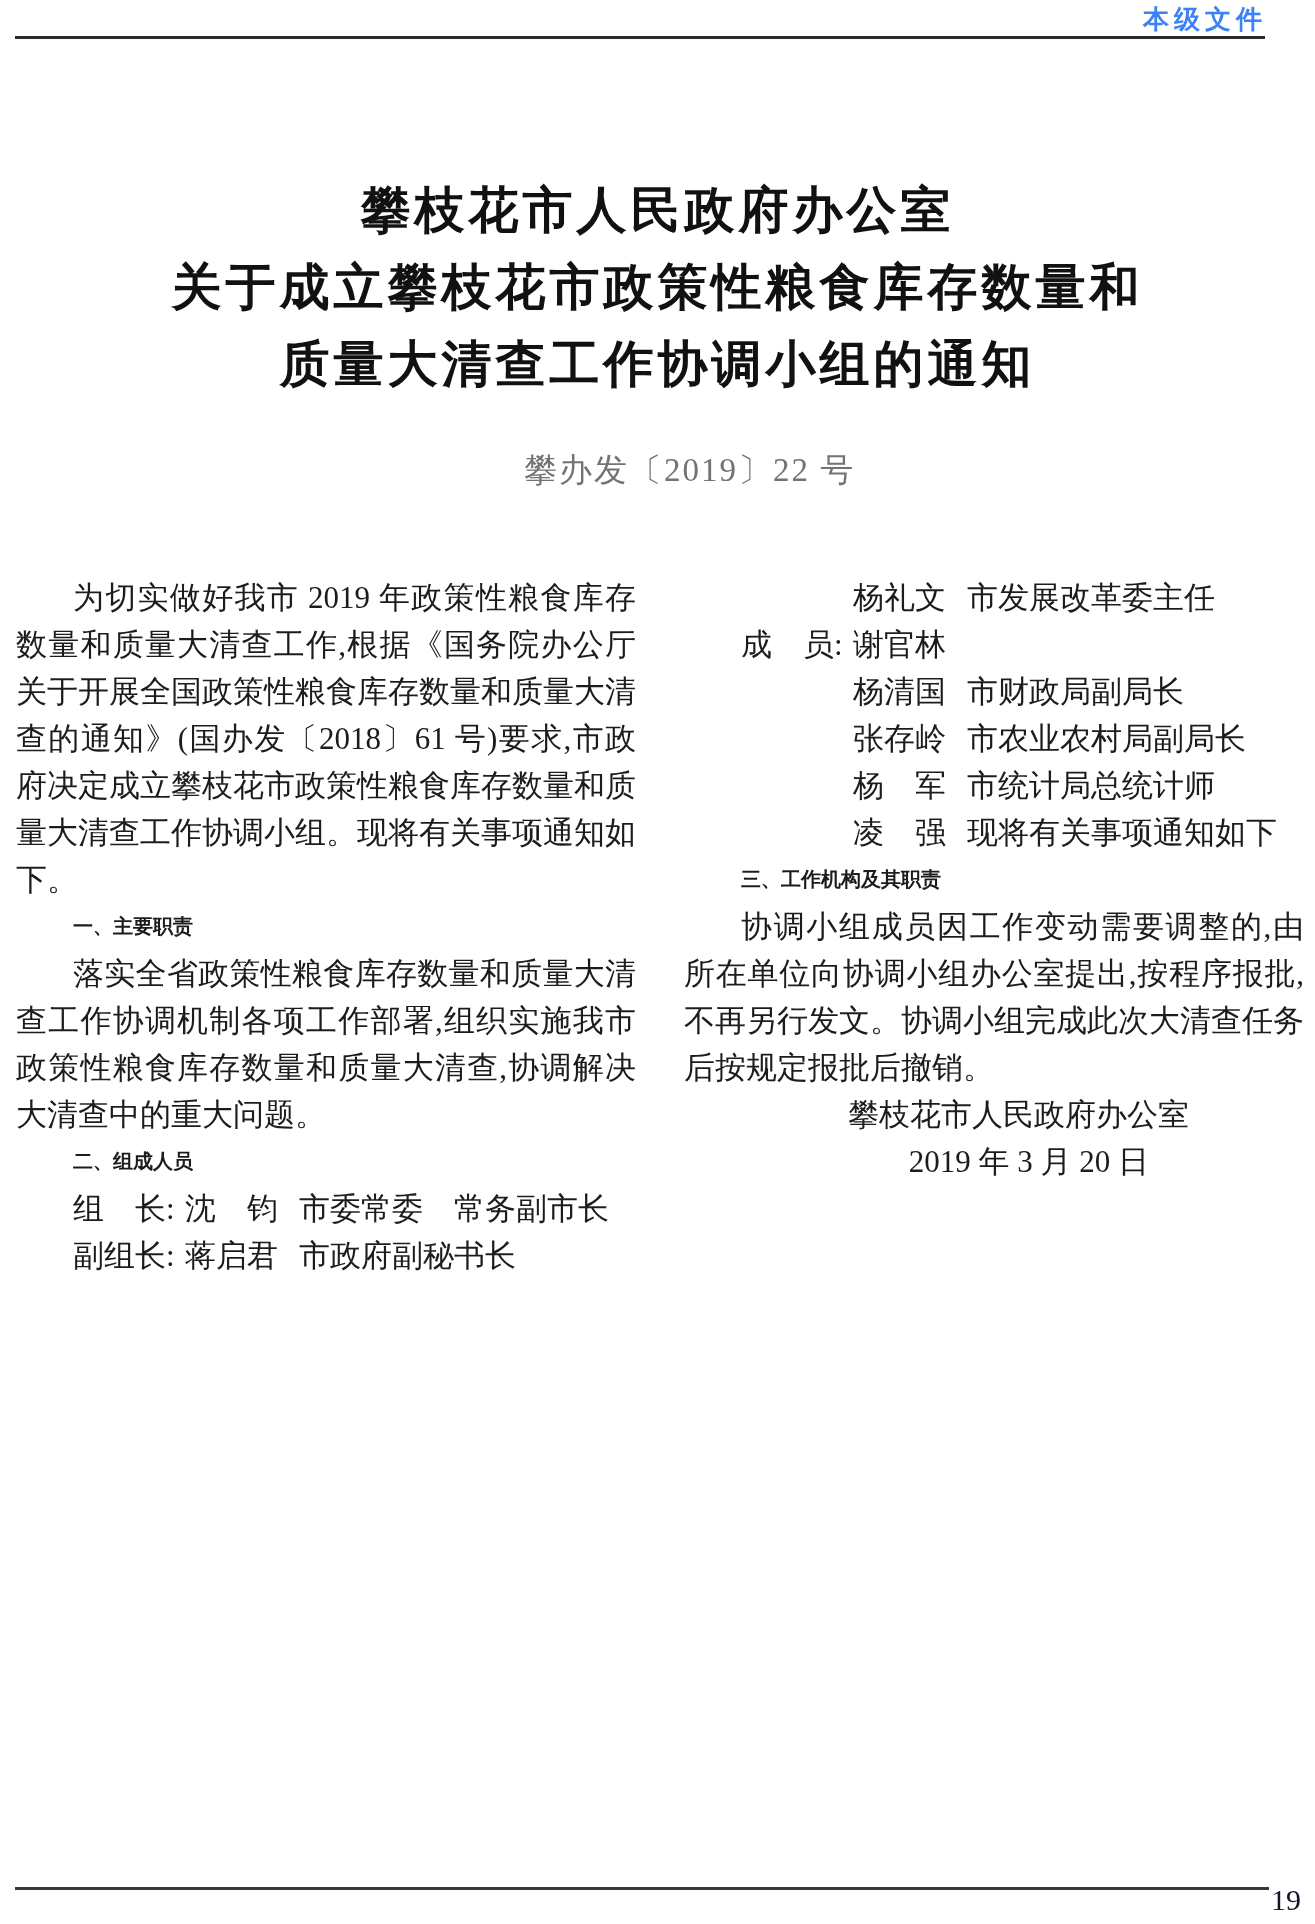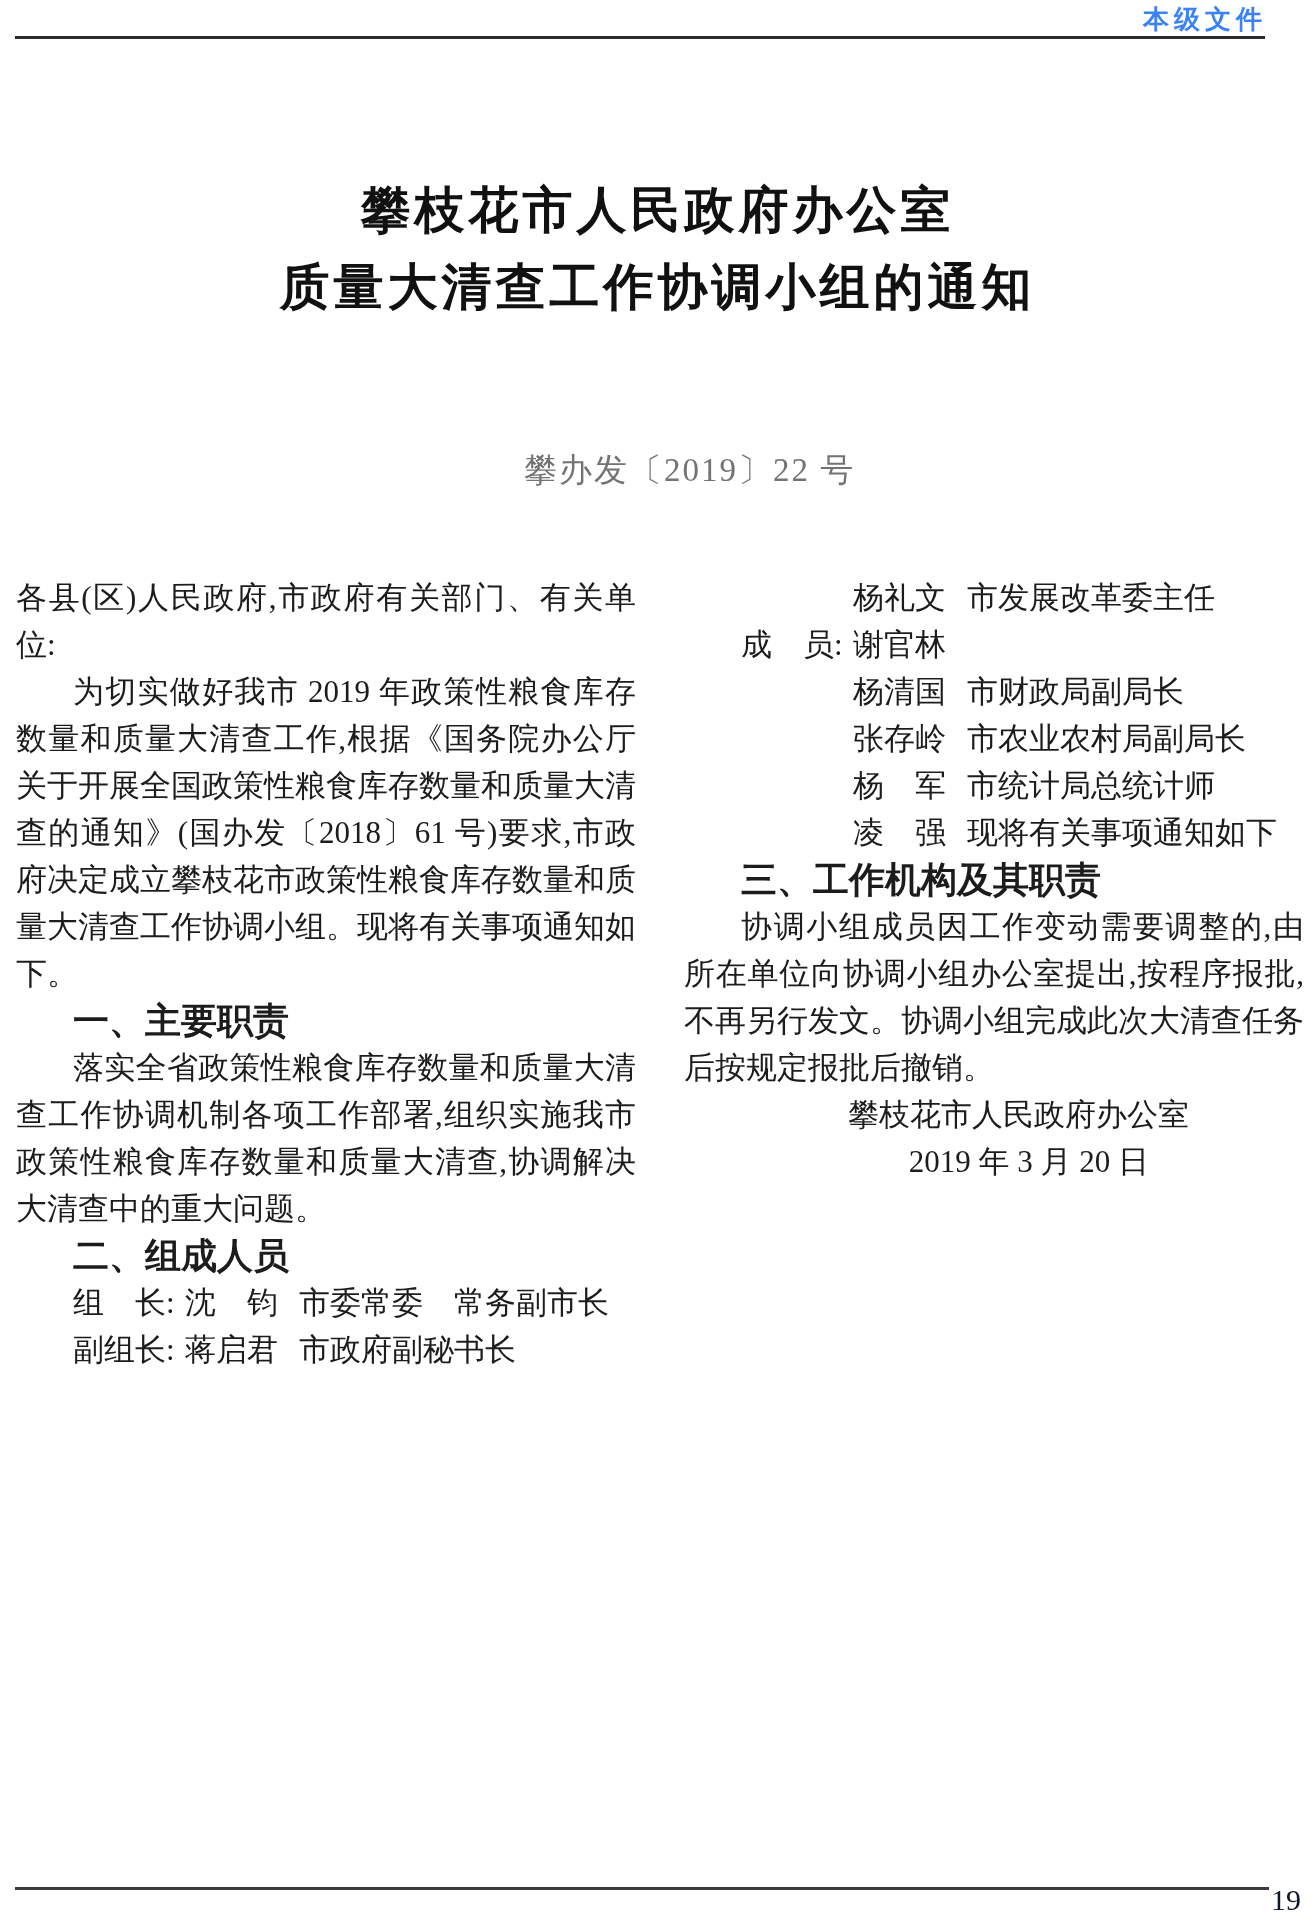--- a/index.html
+++ b/index.html
@@ -45,21 +45,21 @@
     font-size:31px; line-height:47px;
     text-align:justify; text-justify:inter-ideograph;
     color:#1d1b1c;
   }
   .col { width:620px; flex:none; }
   .col p { margin:0; text-indent:57px; }
   .col p.no-indent { text-indent:0; }
   .sec-heading {
     font-family:"Liberation Sans","DejaVu Sans",sans-serif;
     font-weight:700; padding-left:57px; text-align:left;
-    font-size:36px;
+    font-size:20px;
   }
   .roster-row { display:flex; padding-left:57px; text-align:left; }
   .roster-row .lab { width:112px; flex:none; white-space:pre; }
   .roster-row .nm  { width:96px;  flex:none; white-space:pre; }
   .roster-row .ttl { padding-left:18px; white-space:pre;text-align:right; }
 
   .signature { text-align:right; padding-right:115px; }
   .sig-date  { text-align:right; padding-right:155px; }
 
   
@@ -75,29 +75,29 @@
 </head>
 <body>
 
 <div class="page">
 
   <div class="header-label">本级文件</div>
   <div class="header-rule"></div>
 
   <div class="title-block">
     <div>攀枝花市人民政府办公室</div>
+    <div>关于成立攀枝花市政策性粮食库存数量和</div>
     <div>质量大清查工作协调小组的通知</div>
   </div>
 
   <div class="doc-number">攀办发〔2019〕22 号</div>
 
   <div class="columns">
 
     <div class="col">
-      <p class="no-indent">各县(区)人民政府,市政府有关部门、有关单位:</p>
       <p>为切实做好我市 2019 年政策性粮食库存数量和质量大清查工作,根据《国务院办公厅关于开展全国政策性粮食库存数量和质量大清查的通知》(国办发〔2018〕61 号)要求,市政府决定成立攀枝花市政策性粮食库存数量和质量大清查工作协调小组。现将有关事项通知如下。</p>
       <div class="sec-heading">一、主要职责</div>
       <p>落实全省政策性粮食库存数量和质量大清查工作协调机制各项工作部署,组织实施我市政策性粮食库存数量和质量大清查,协调解决大清查中的重大问题。</p>
       <div class="sec-heading">二、组成人员</div>
 
       <div class="roster-row">
         <span class="lab">组　长:</span>
         <span class="nm">沈　钧</span>
         <span class="ttl">市委常委　常务副市长</span>
       </div>

